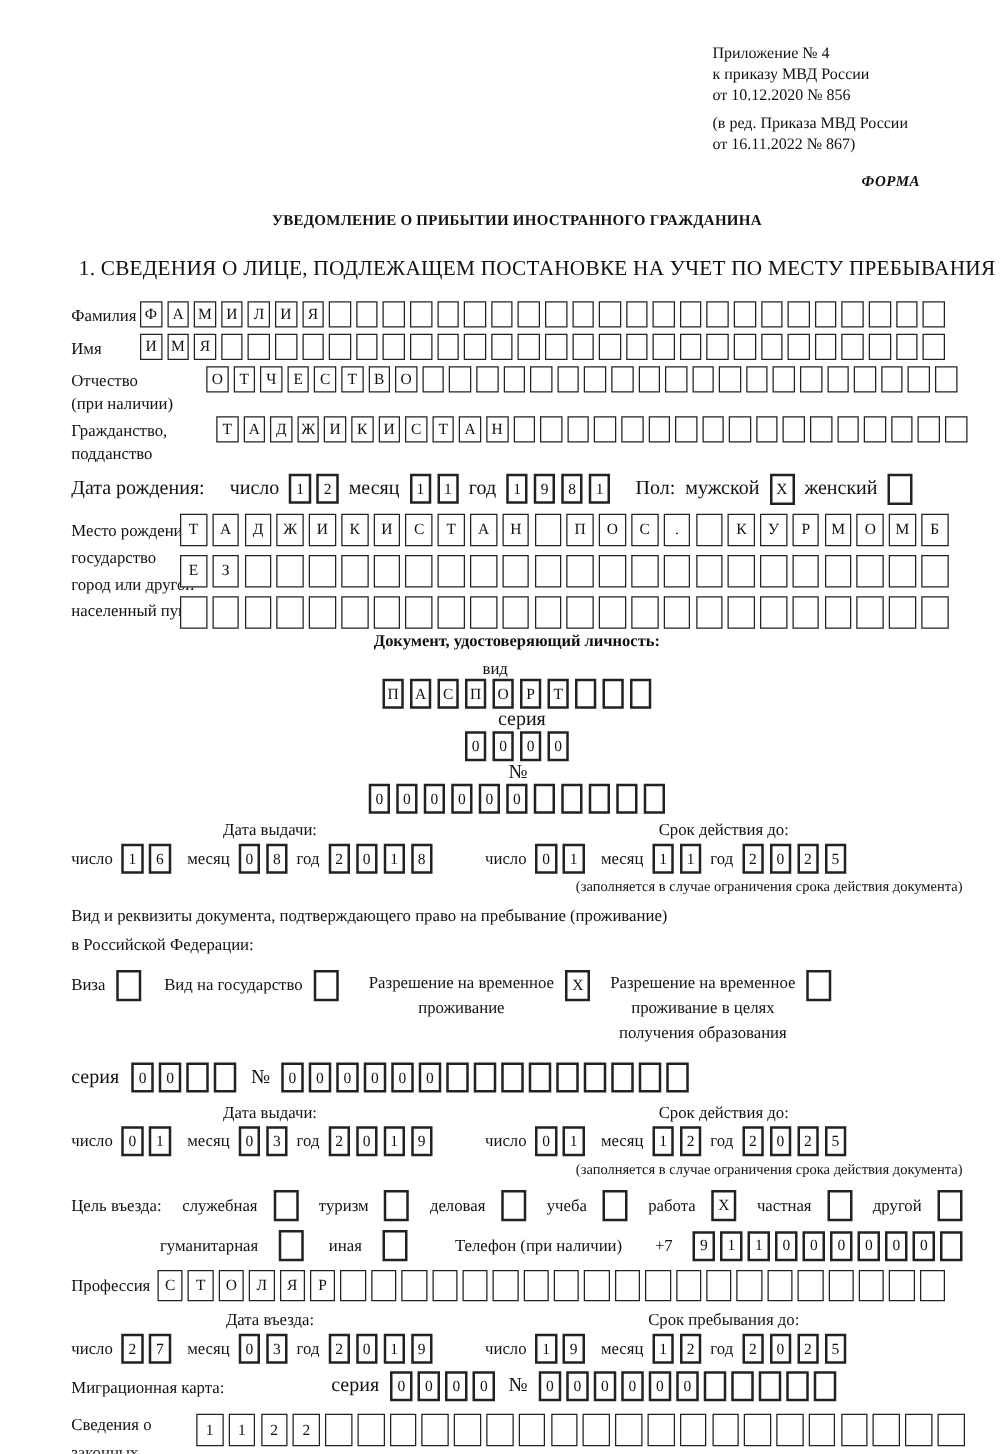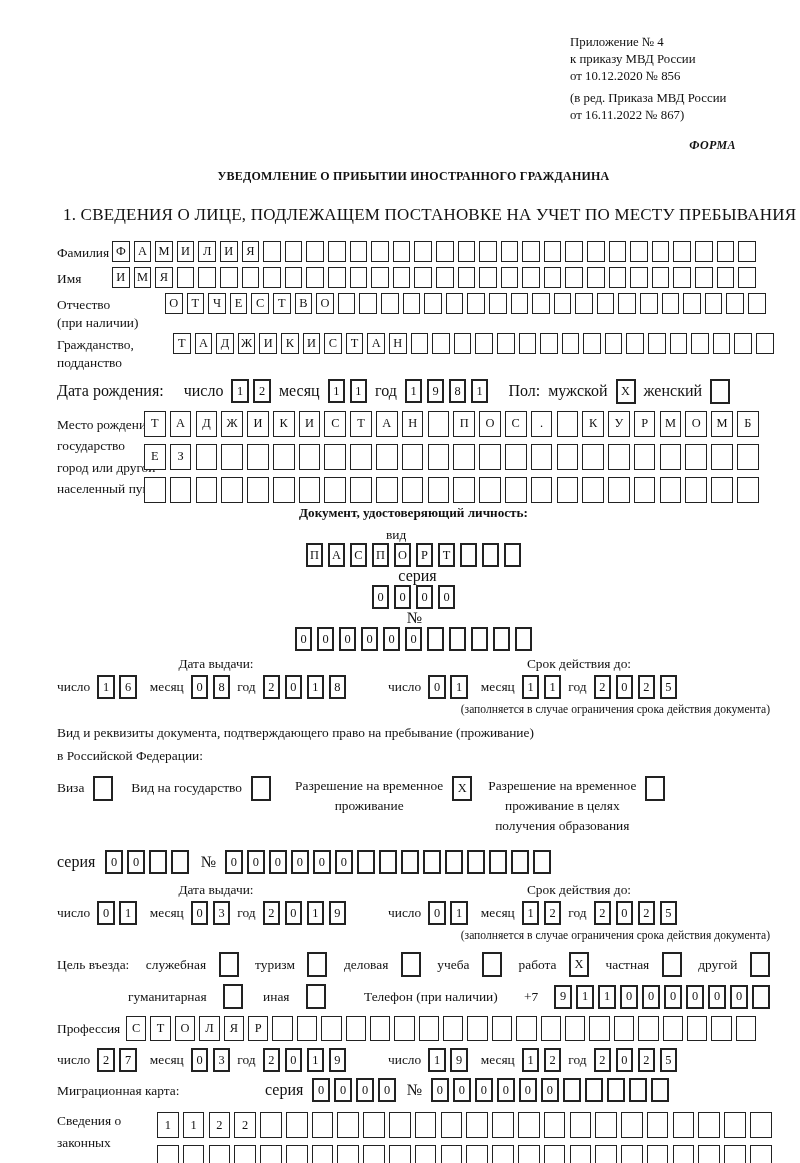--- a/index.html
+++ b/index.html
@@ -627,20 +627,21 @@
       <span class="cell"></span>
       <span class="cell"></span>
       <span class="cell"></span>
       <span class="cell"></span>
       <span class="cell"></span>
     </div>
 </div>
 
 <div class="dates">
   <div class="dgl">
+    <div class="dhead">Дата въезда:</div>
     <div class="dfields">
       <span>число</span>
       <span class="cells num">
           <span class="cell">2</span>
           <span class="cell">7</span>
         </span>
       <span style="margin-left:6px;">месяц</span>
       <span class="cells num">
           <span class="cell">0</span>
           <span class="cell">3</span>
@@ -648,20 +649,21 @@
       <span>год</span>
       <span class="cells num">
           <span class="cell">2</span>
           <span class="cell">0</span>
           <span class="cell">1</span>
           <span class="cell">9</span>
         </span>
     </div>
   </div>
   <div class="dgr">
+    <div class="dhead">Срок пребывания до:</div>
     <div class="dfields">
       <span>число</span>
       <span class="cells num">
           <span class="cell">1</span>
           <span class="cell">9</span>
         </span>
       <span style="margin-left:6px;">месяц</span>
       <span class="cells num">
           <span class="cell">1</span>
           <span class="cell">2</span>

